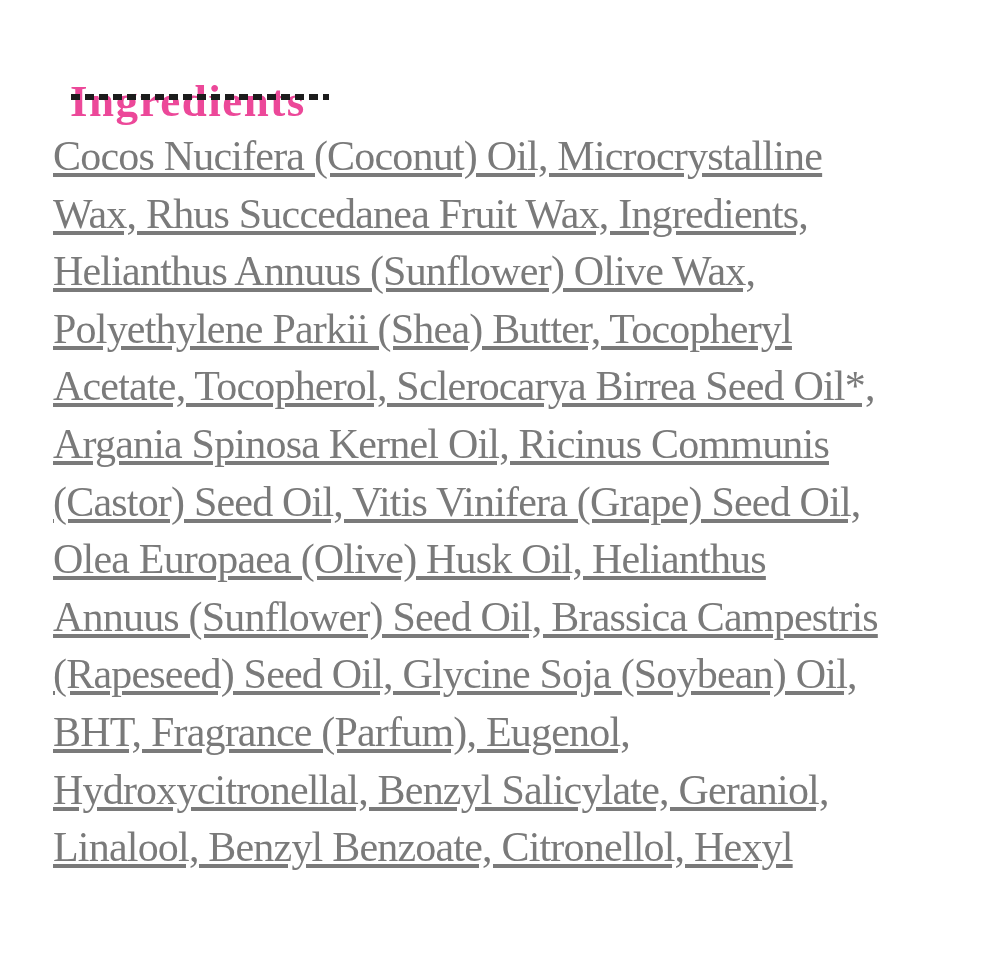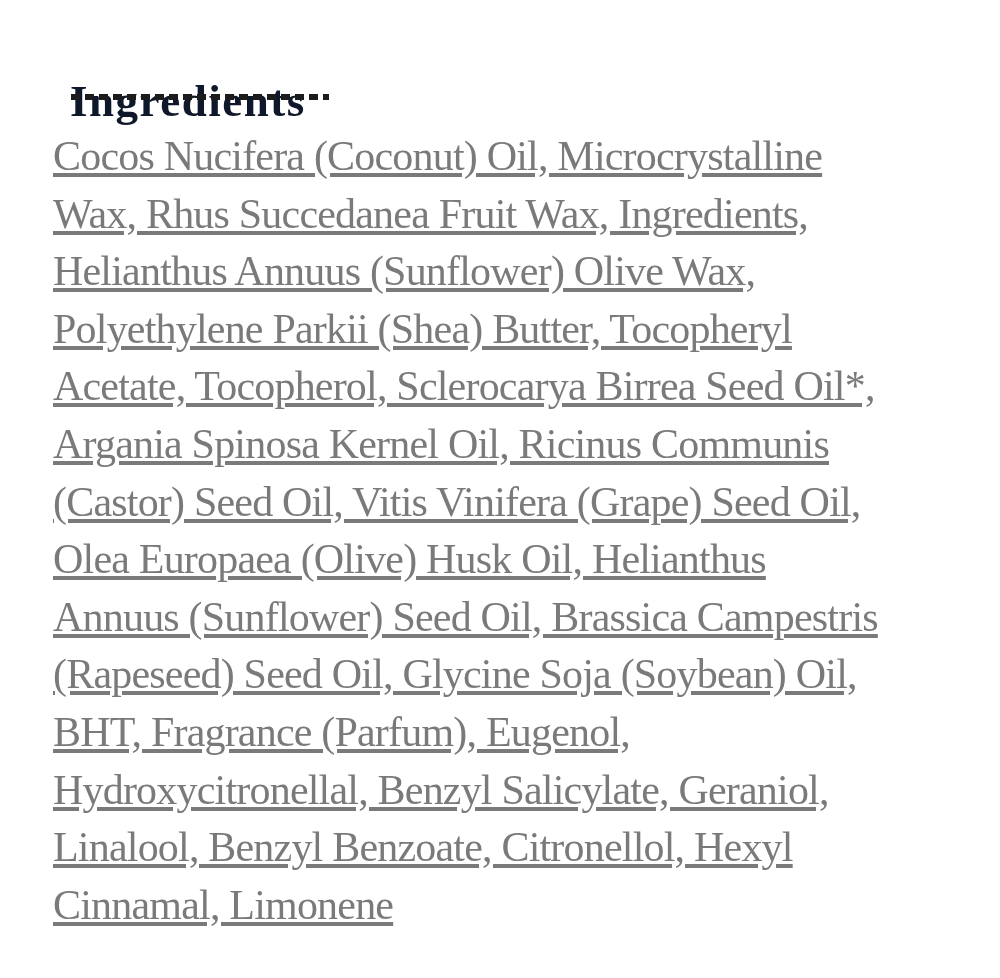--- a/index.html
+++ b/index.html
@@ -19,21 +19,21 @@
     inset: 0;
   }
   .heading {
     position: absolute;
     left: 70px;
     top: 42px;
     font-size: 45px;
     line-height: 45px;
     font-weight: 700;
     letter-spacing: 1.5px;
-    color: #0f172a;
+    color: #ec4899;
     white-space: nowrap;
   }
   .heading-underline {
     position: absolute;
     left: 71px;
     top: 94px;
     width: 258px;
     height: 6px;
     background: repeating-linear-gradient(
       90deg,
@@ -72,16 +72,15 @@
     <div class="ingredients-line">Polyethylene Parkii (Shea) Butter, Tocopheryl</div>
     <div class="ingredients-line">Acetate, Tocopherol, Sclerocarya Birrea Seed Oil*,</div>
     <div class="ingredients-line">Argania Spinosa Kernel Oil, Ricinus Communis</div>
     <div class="ingredients-line">(Castor) Seed Oil, Vitis Vinifera (Grape) Seed Oil,</div>
     <div class="ingredients-line">Olea Europaea (Olive) Husk Oil, Helianthus</div>
     <div class="ingredients-line">Annuus (Sunflower) Seed Oil, Brassica Campestris</div>
     <div class="ingredients-line">(Rapeseed) Seed Oil, Glycine Soja (Soybean) Oil,</div>
     <div class="ingredients-line">BHT, Fragrance (Parfum), Eugenol,</div>
     <div class="ingredients-line">Hydroxycitronellal, Benzyl Salicylate, Geraniol,</div>
     <div class="ingredients-line">Linalool, Benzyl Benzoate, Citronellol, Hexyl</div>
-    <div class="ingredients-line">Cinnamal, Limonene</div>
   </div>
 
 </div>
 
 </body></html>

